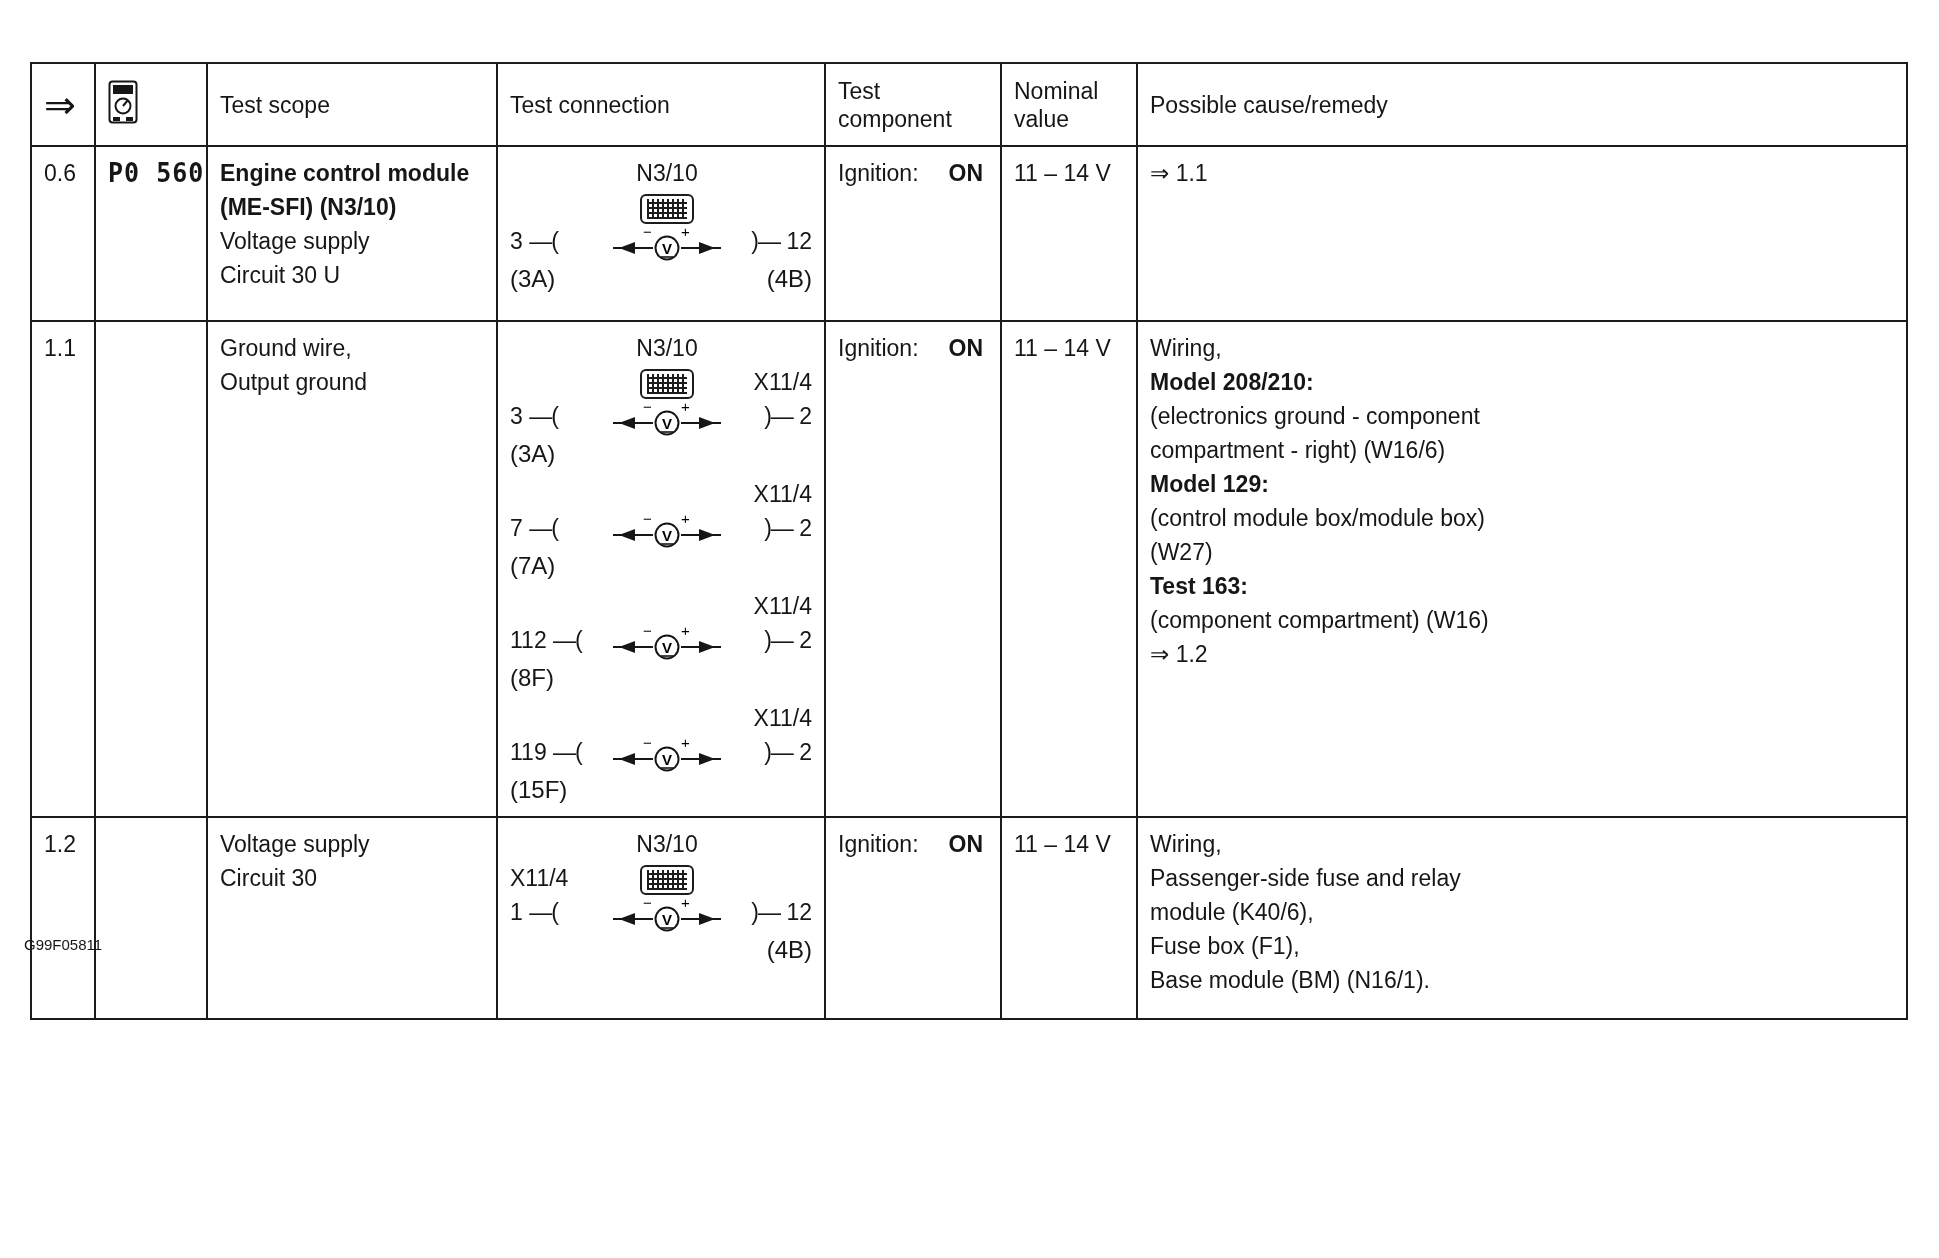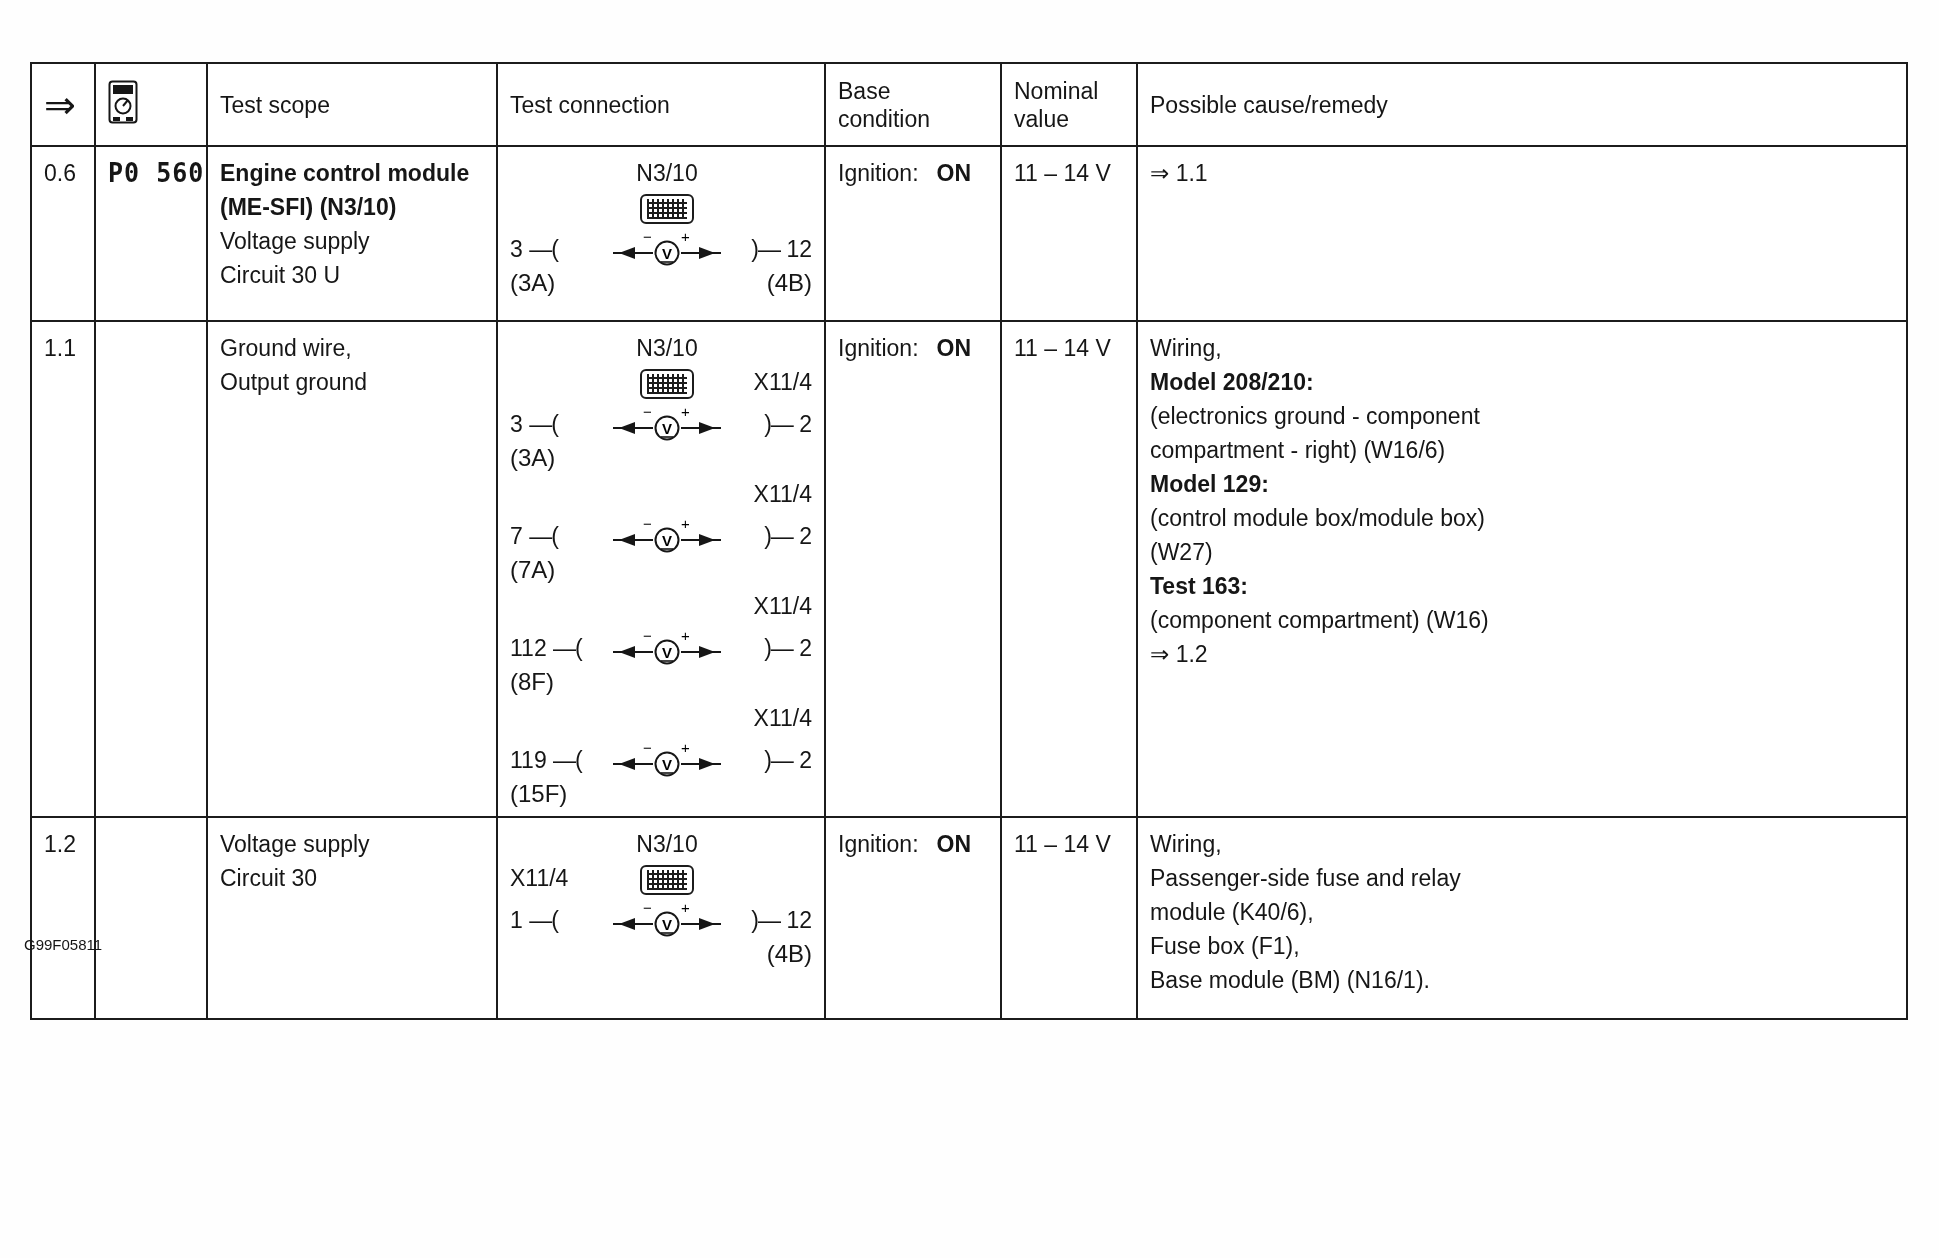--- a/index.html
+++ b/index.html
@@ -23,41 +23,41 @@
   tr.r2 td{height:182px}
   .b{font-weight:bold}
   .arrow-big{font-size:38px;line-height:1;display:inline-block}
   .lcd{
     font-family:"DejaVu Sans Mono",monospace;font-weight:bold;
     font-size:25px;letter-spacing:1px;white-space:nowrap;transform:scaleY(1.08);
     display:inline-block;
   }
   
   .conn-cell{padding:8px 8px 6px 10px}
-  .crow{display:flex;align-items:flex-end;min-height:30px}
+  .crow{display:flex;align-items:flex-start;min-height:30px}
   .crow.measure{min-height:42px}
   .zl{width:100px;text-align:left;white-space:nowrap}
   .zc{flex:1;text-align:center}
   .zr{width:88px;text-align:right;white-space:nowrap}
   .pin{font-size:23px}
   .plug{font-size:23px;letter-spacing:-1px}
   .sub{font-size:24px;line-height:26px}
   .top-label,.xl{font-size:23px}
   .module-icon{
     display:inline-block;width:50px;height:26px;border:2.5px solid #1c1c1c;
     border-radius:6px;position:relative;vertical-align:middle;background:#fff;
   }
   .module-icon::after{
     content:"";position:absolute;left:5px;right:5px;top:3px;bottom:3px;
     background-image:
       repeating-linear-gradient(90deg,#1c1c1c 0 2px,transparent 2px 5px),
       repeating-linear-gradient(0deg,#1c1c1c 0 2px,transparent 2px 5px);
   }
   .vm{vertical-align:middle}
-  .on{margin-left:18px}
+  .on{margin-left:30px}
   .scope-line,.rem-line{min-height:34px}
   .figcode{position:absolute;left:24px;top:936px;font-size:15px}
   .hidden-defs{position:absolute;width:0;height:0;overflow:hidden}
 </style>
 </head>
 <body>
 
 <svg class="hidden-defs" aria-hidden="true">
   <symbol id="vm-sym" viewBox="0 0 112 36">
     <text x="32" y="12" font-size="15" font-family="Liberation Sans, sans-serif">−</text>
@@ -92,21 +92,21 @@
           <rect x="1.5" y="1.5" width="27" height="41" rx="3" fill="none" stroke="#161616" stroke-width="2"></rect>
           <rect x="5" y="5" width="20" height="9" fill="#161616"></rect>
           <circle cx="15" cy="26" r="7.5" fill="none" stroke="#161616" stroke-width="2"></circle>
           <line x1="15" y1="26" x2="20" y2="20" stroke="#161616" stroke-width="2"></line>
           <rect x="5" y="37" width="7" height="4" fill="#161616"></rect>
           <rect x="18" y="37" width="7" height="4" fill="#161616"></rect>
         </svg>
       </th>
       <th>Test scope</th>
       <th>Test connection</th>
-      <th>Base condition</th>
+      <th>Test component</th>
       <th>Nominal value</th>
       <th>Possible cause/remedy</th>
     </tr>
   </thead>
   <tbody>
 
     <tr class="r0">
       <td><span>0.6</span></td>
       <td><span class="lcd">P0 560</span></td>
       <td>

